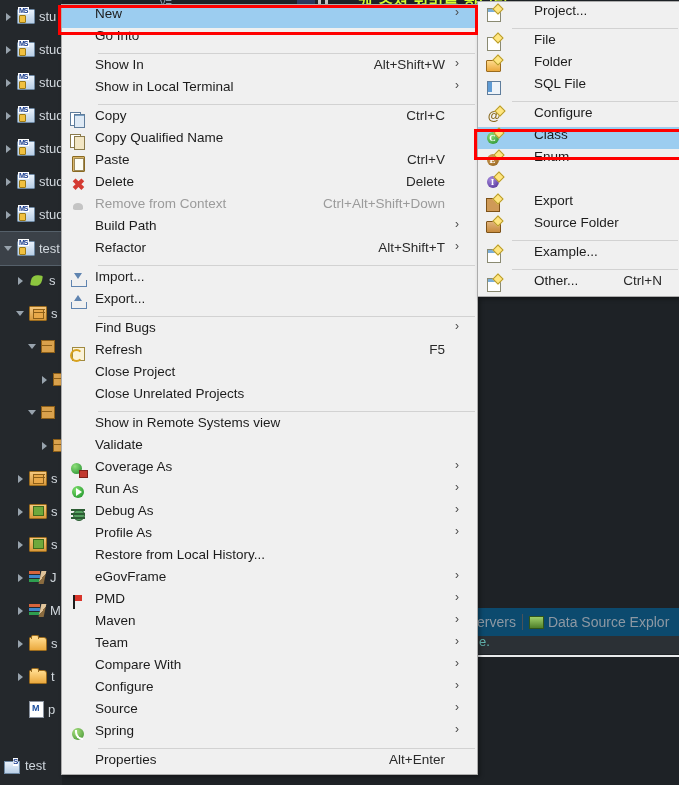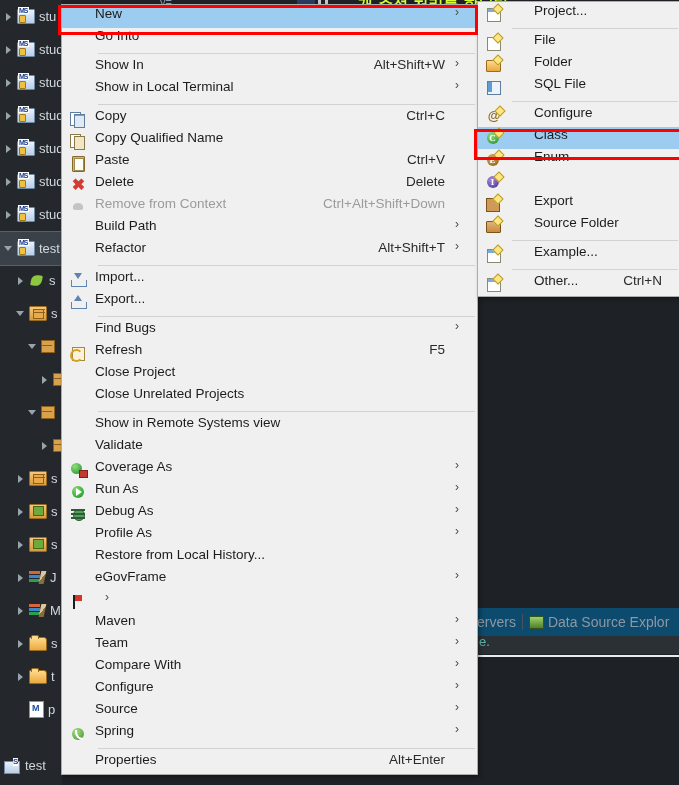--- a/index.html
+++ b/index.html
@@ -620,20 +620,21 @@
     </div>
     <div class="menu-item">
       <span class="menu-gutter"></span>
       <span class="menu-label">eGovFrame</span>
       <span class="menu-arrow">›</span>
     </div>
     <div class="menu-item">
       <span class="menu-gutter">
         <span class="mi mi-pmd"></span>
       </span>
+      <span class="menu-label">PMD</span>
       <span class="menu-arrow">›</span>
     </div>
     <div class="menu-item">
       <span class="menu-gutter"></span>
       <span class="menu-label">Maven</span>
       <span class="menu-arrow">›</span>
     </div>
     <div class="menu-item">
       <span class="menu-gutter"></span>
       <span class="menu-label">Team</span>

